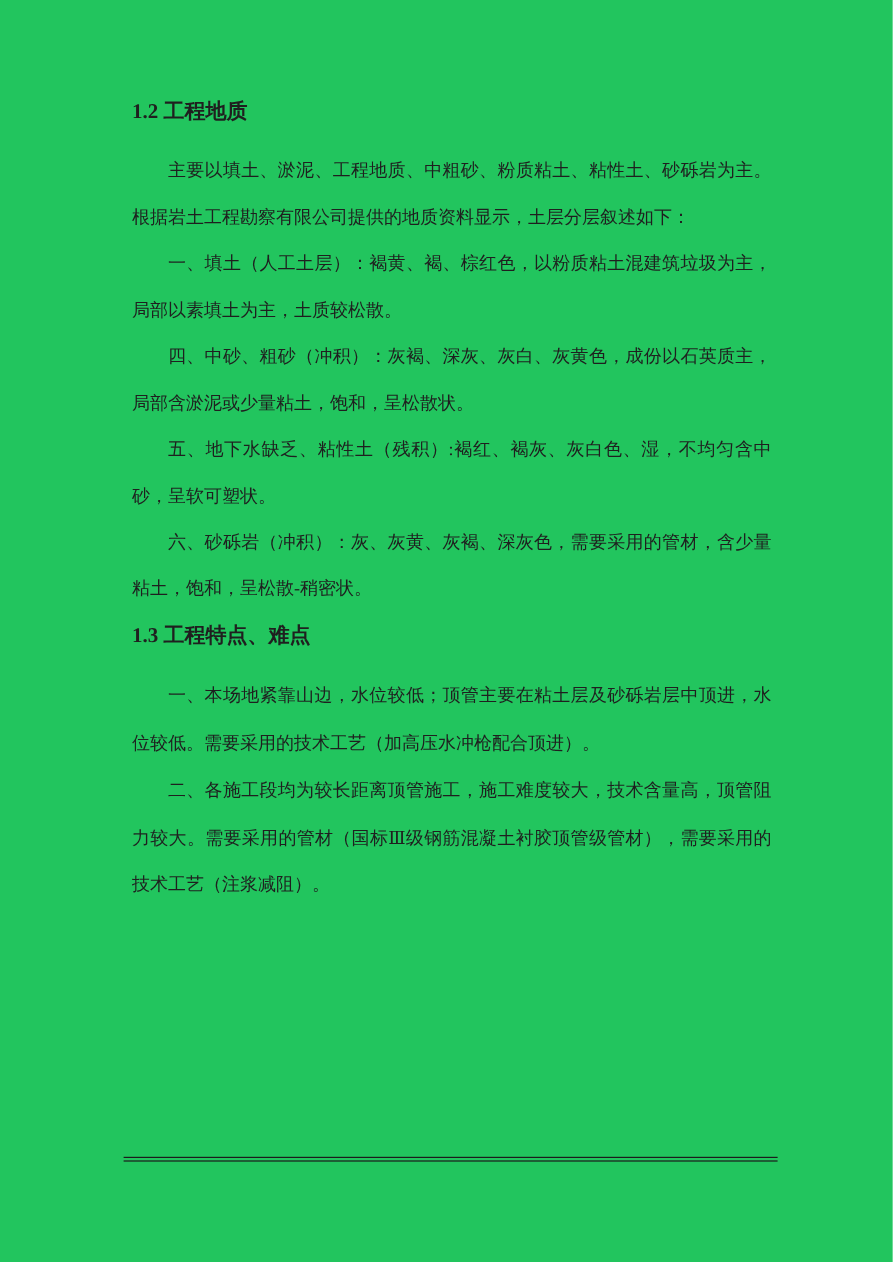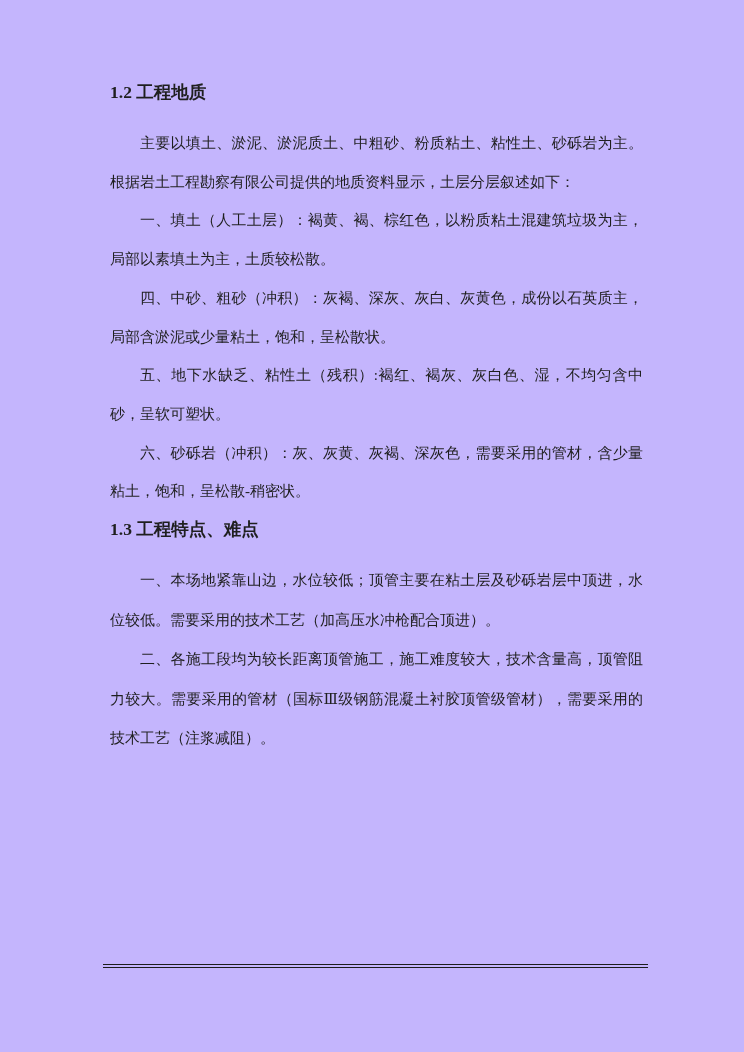--- a/index.html
+++ b/index.html
@@ -4,21 +4,21 @@
 <style>
   html, body {
     margin: 0;
     padding: 0;
     background: #ffffff;
   }
   .page {
     position: relative;
     width: 744px;
     height: 1052px;
-    background: #c4b5fd;
+    background: #22c55e;
     overflow: hidden;
     font-family: "Liberation Serif", "DejaVu Serif", serif;
     color: #1f1f1f;
   }
   .content {
     position: absolute;
     left: 110px;
     top: 78px;
     width: 533px;
   }
@@ -54,21 +54,21 @@
   }
 </style>
 </head>
 <body>
 
 <div class="page">
   <div class="content">
 
     <div class="section section-1">
       <h2 class="section-heading">1.2 工程地质</h2>
-      <p class="para">主要以填土、淤泥、淤泥质土、中粗砂、粉质粘土、粘性土、砂砾岩为主。根据岩土工程勘察有限公司提供的地质资料显示，土层分层叙述如下：</p>
+      <p class="para">主要以填土、淤泥、工程地质、中粗砂、粉质粘土、粘性土、砂砾岩为主。根据岩土工程勘察有限公司提供的地质资料显示，土层分层叙述如下：</p>
       <p class="para">一、填土（人工土层）：褐黄、褐、棕红色，以粉质粘土混建筑垃圾为主，局部以素填土为主，土质较松散。</p>
       <p class="para">四、中砂、粗砂（冲积）：灰褐、深灰、灰白、灰黄色，成份以石英质主，局部含淤泥或少量粘土，饱和，呈松散状。</p>
       <p class="para">五、地下水缺乏、粘性土（残积）:褐红、褐灰、灰白色、湿，不均匀含中砂，呈软可塑状。</p>
       <p class="para">六、砂砾岩（冲积）：灰、灰黄、灰褐、深灰色，需要采用的管材，含少量粘土，饱和，呈松散-稍密状。</p>
     </div>
 
     <div class="section section-2">
       <h2 class="section-heading">1.3 工程特点、难点</h2>
       <p class="para">一、本场地紧靠山边，水位较低；顶管主要在粘土层及砂砾岩层中顶进，水位较低。需要采用的技术工艺（加高压水冲枪配合顶进）。</p>
       <p class="para">二、各施工段均为较长距离顶管施工，施工难度较大，技术含量高，顶管阻力较大。需要采用的管材（国标Ⅲ级钢筋混凝土衬胶顶管级管材），需要采用的技术工艺（注浆减阻）。</p>

